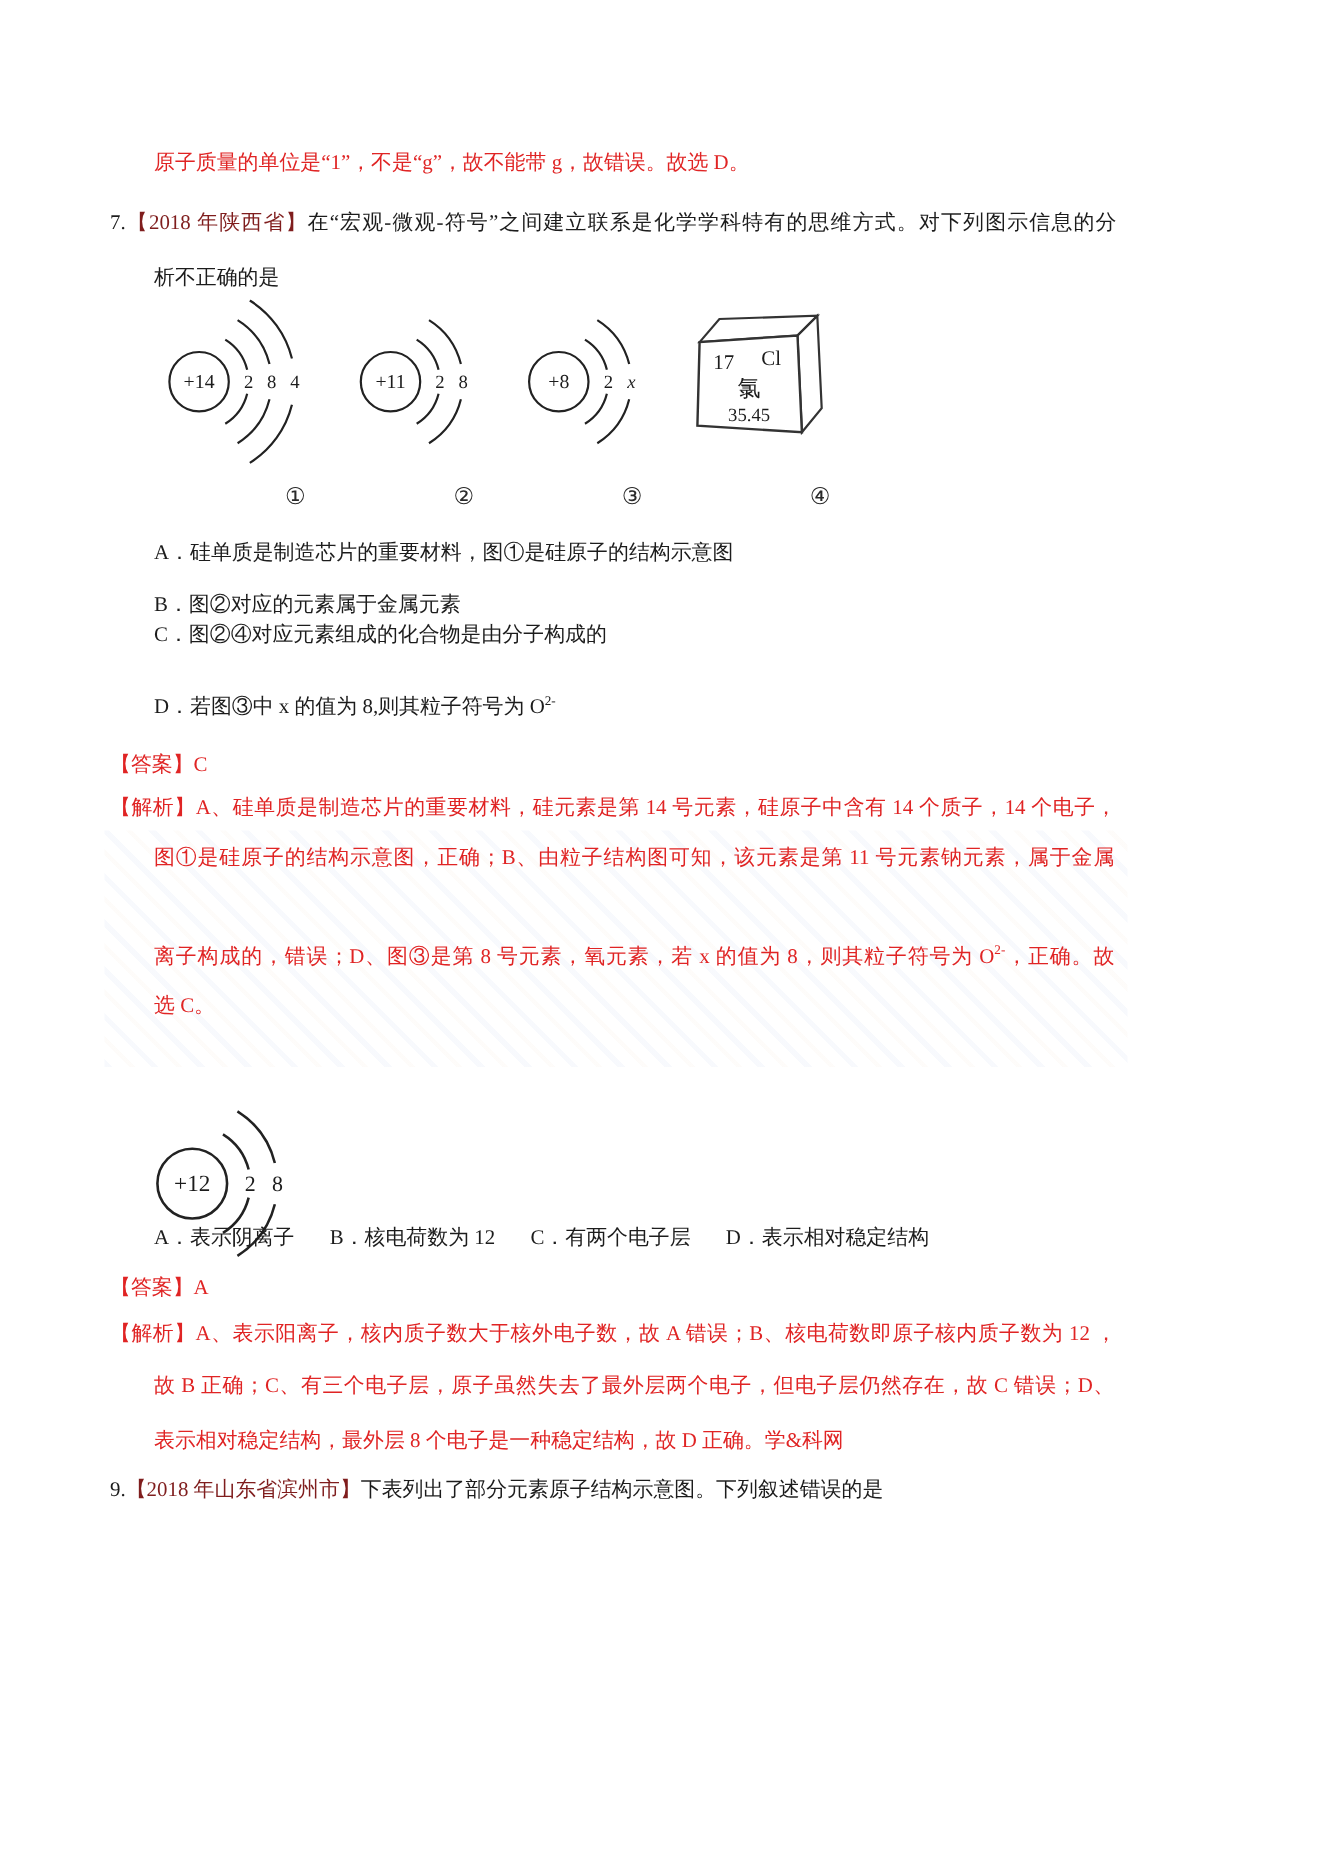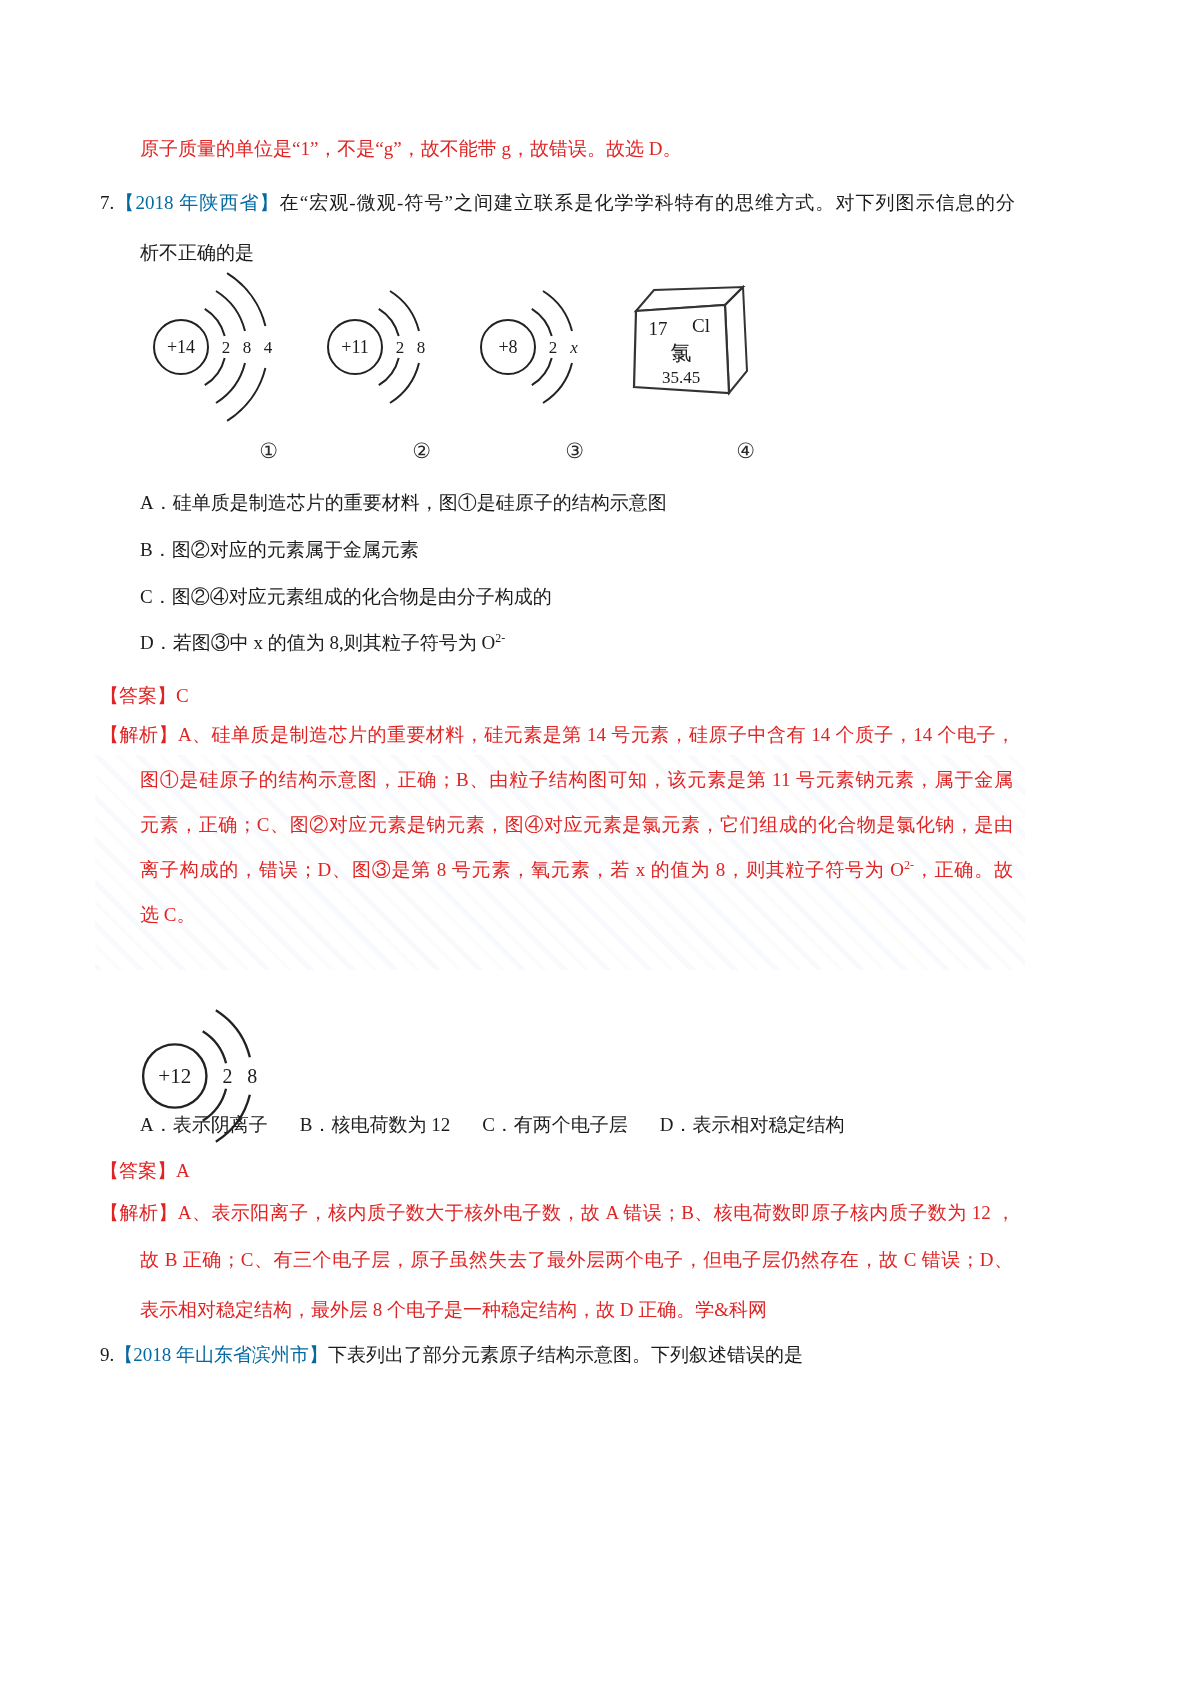--- a/index.html
+++ b/index.html
@@ -5,21 +5,21 @@
   html,body{margin:0;padding:0;background:#ffffff;}
   .page{
     position:relative;width:1200px;height:1698px;background:#ffffff;
     font-family:"Liberation Serif","DejaVu Serif",serif;
     color:#1c1c1c;font-size:19px;overflow:hidden;
   }
   .line{position:absolute;white-space:nowrap;line-height:1.35;}
   .just{width:915px;white-space:normal;text-align:justify;text-align-last:justify;overflow:hidden;height:30px;}
   .just2{width:873px;white-space:normal;text-align:justify;text-align-last:justify;overflow:hidden;height:30px;}
   .red{color:#e02424;}
-  .blue{color:#0369a1;}
+  .blue{color:#7f1d1d;}
   sup{font-size:12px;vertical-align:super;line-height:0;}
   .diagrams{position:absolute;top:272px;left:148px;display:flex;gap:44px;height:192px;align-items:flex-start;}
   .atom-col{position:relative;height:192px;display:flex;flex-direction:column;align-items:flex-end;}
   .diag-label{margin-top:auto;font-size:21px;color:#2a2a2a;}
   .elem-col svg{margin-top:12px;}
   .atom svg text, .elem-col svg text{font-family:"Liberation Serif","DejaVu Serif",serif;fill:#1c1c1c;}
   .atom-lg svg{width:128px;height:176px;}
   .q8-options{position:absolute;top:1112px;left:140px;display:flex;gap:32px;white-space:nowrap;}
   .watermark{position:absolute;top:755px;left:95px;width:930px;height:215px;pointer-events:none;
     background:repeating-linear-gradient(45deg,rgba(120,150,215,0.055) 0 5px,rgba(255,255,255,0) 5px 16px,rgba(220,170,120,0.04) 16px 20px,rgba(255,255,255,0) 20px 30px);}
@@ -94,36 +94,35 @@
       <div class="diag-label">④</div>
     </div>
   </div>
 
   <div class="line" style="top:490px;left:140px">
     <span>A．</span><span>硅单质是制造芯片的重要材料，图①是硅原子的结构示意图</span>
   </div>
   <div class="line" style="top:537px;left:140px">
     <span>B．</span><span>图②对应的元素属于金属元素</span>
   </div>
-  <div class="line" style="top:584px;left:140px">
+  <div class="line" style="top:565px;left:140px">
     <span>C．</span><span>图②④对应元素组成的化合物是由分子构成的</span>
   </div>
   <div class="line" style="top:630px;left:140px">
     <span>D．</span><span>若图③中 x 的值为 8,则其粒子符号为 O</span><sup>2-</sup>
   </div>
 
   <div class="line red" style="top:683px;left:100px">
     <span>【答案】</span><span>C</span>
   </div>
 
   <div class="line red just" style="top:722px;left:100px">
     <span>【解析】</span><span>A、硅单质是制造芯片的重要材料，硅元素是第 14 号元素，硅原子中含有 14 个质子，14 个电子，</span>
   </div>
   <div class="line red just2" style="top:767px;left:140px">图①是硅原子的结构示意图，正确；B、由粒子结构图可知，该元素是第 11 号元素钠元素，属于金属</div>
-  <div class="line red just2" style="top:812px;left:140px">元素，正确；C、图②对应元素是钠元素，图④对应元素是氯元素，它们组成的化合物是氯化钠，是由</div>
   <div class="line red just2" style="top:857px;left:140px">
     <span>离子构成的，错误；D、图③是第 8 号元素，氧元素，若 x 的值为 8，则其粒子符号为 O</span><sup>2-</sup><span>，正确。故</span>
   </div>
   <div class="line red" style="top:902px;left:140px">选 C。</div>
 
 
   <div class="line atom-lg" style="top:988px;left:136px">
     <span class="atom"><svg width="109" height="150" viewBox="0 0 109 150">
           <circle cx="33" cy="75" r="27" fill="none" stroke="#222" stroke-width="2"></circle>
           <text x="33" y="81" text-anchor="middle" font-size="18">+12</text>

